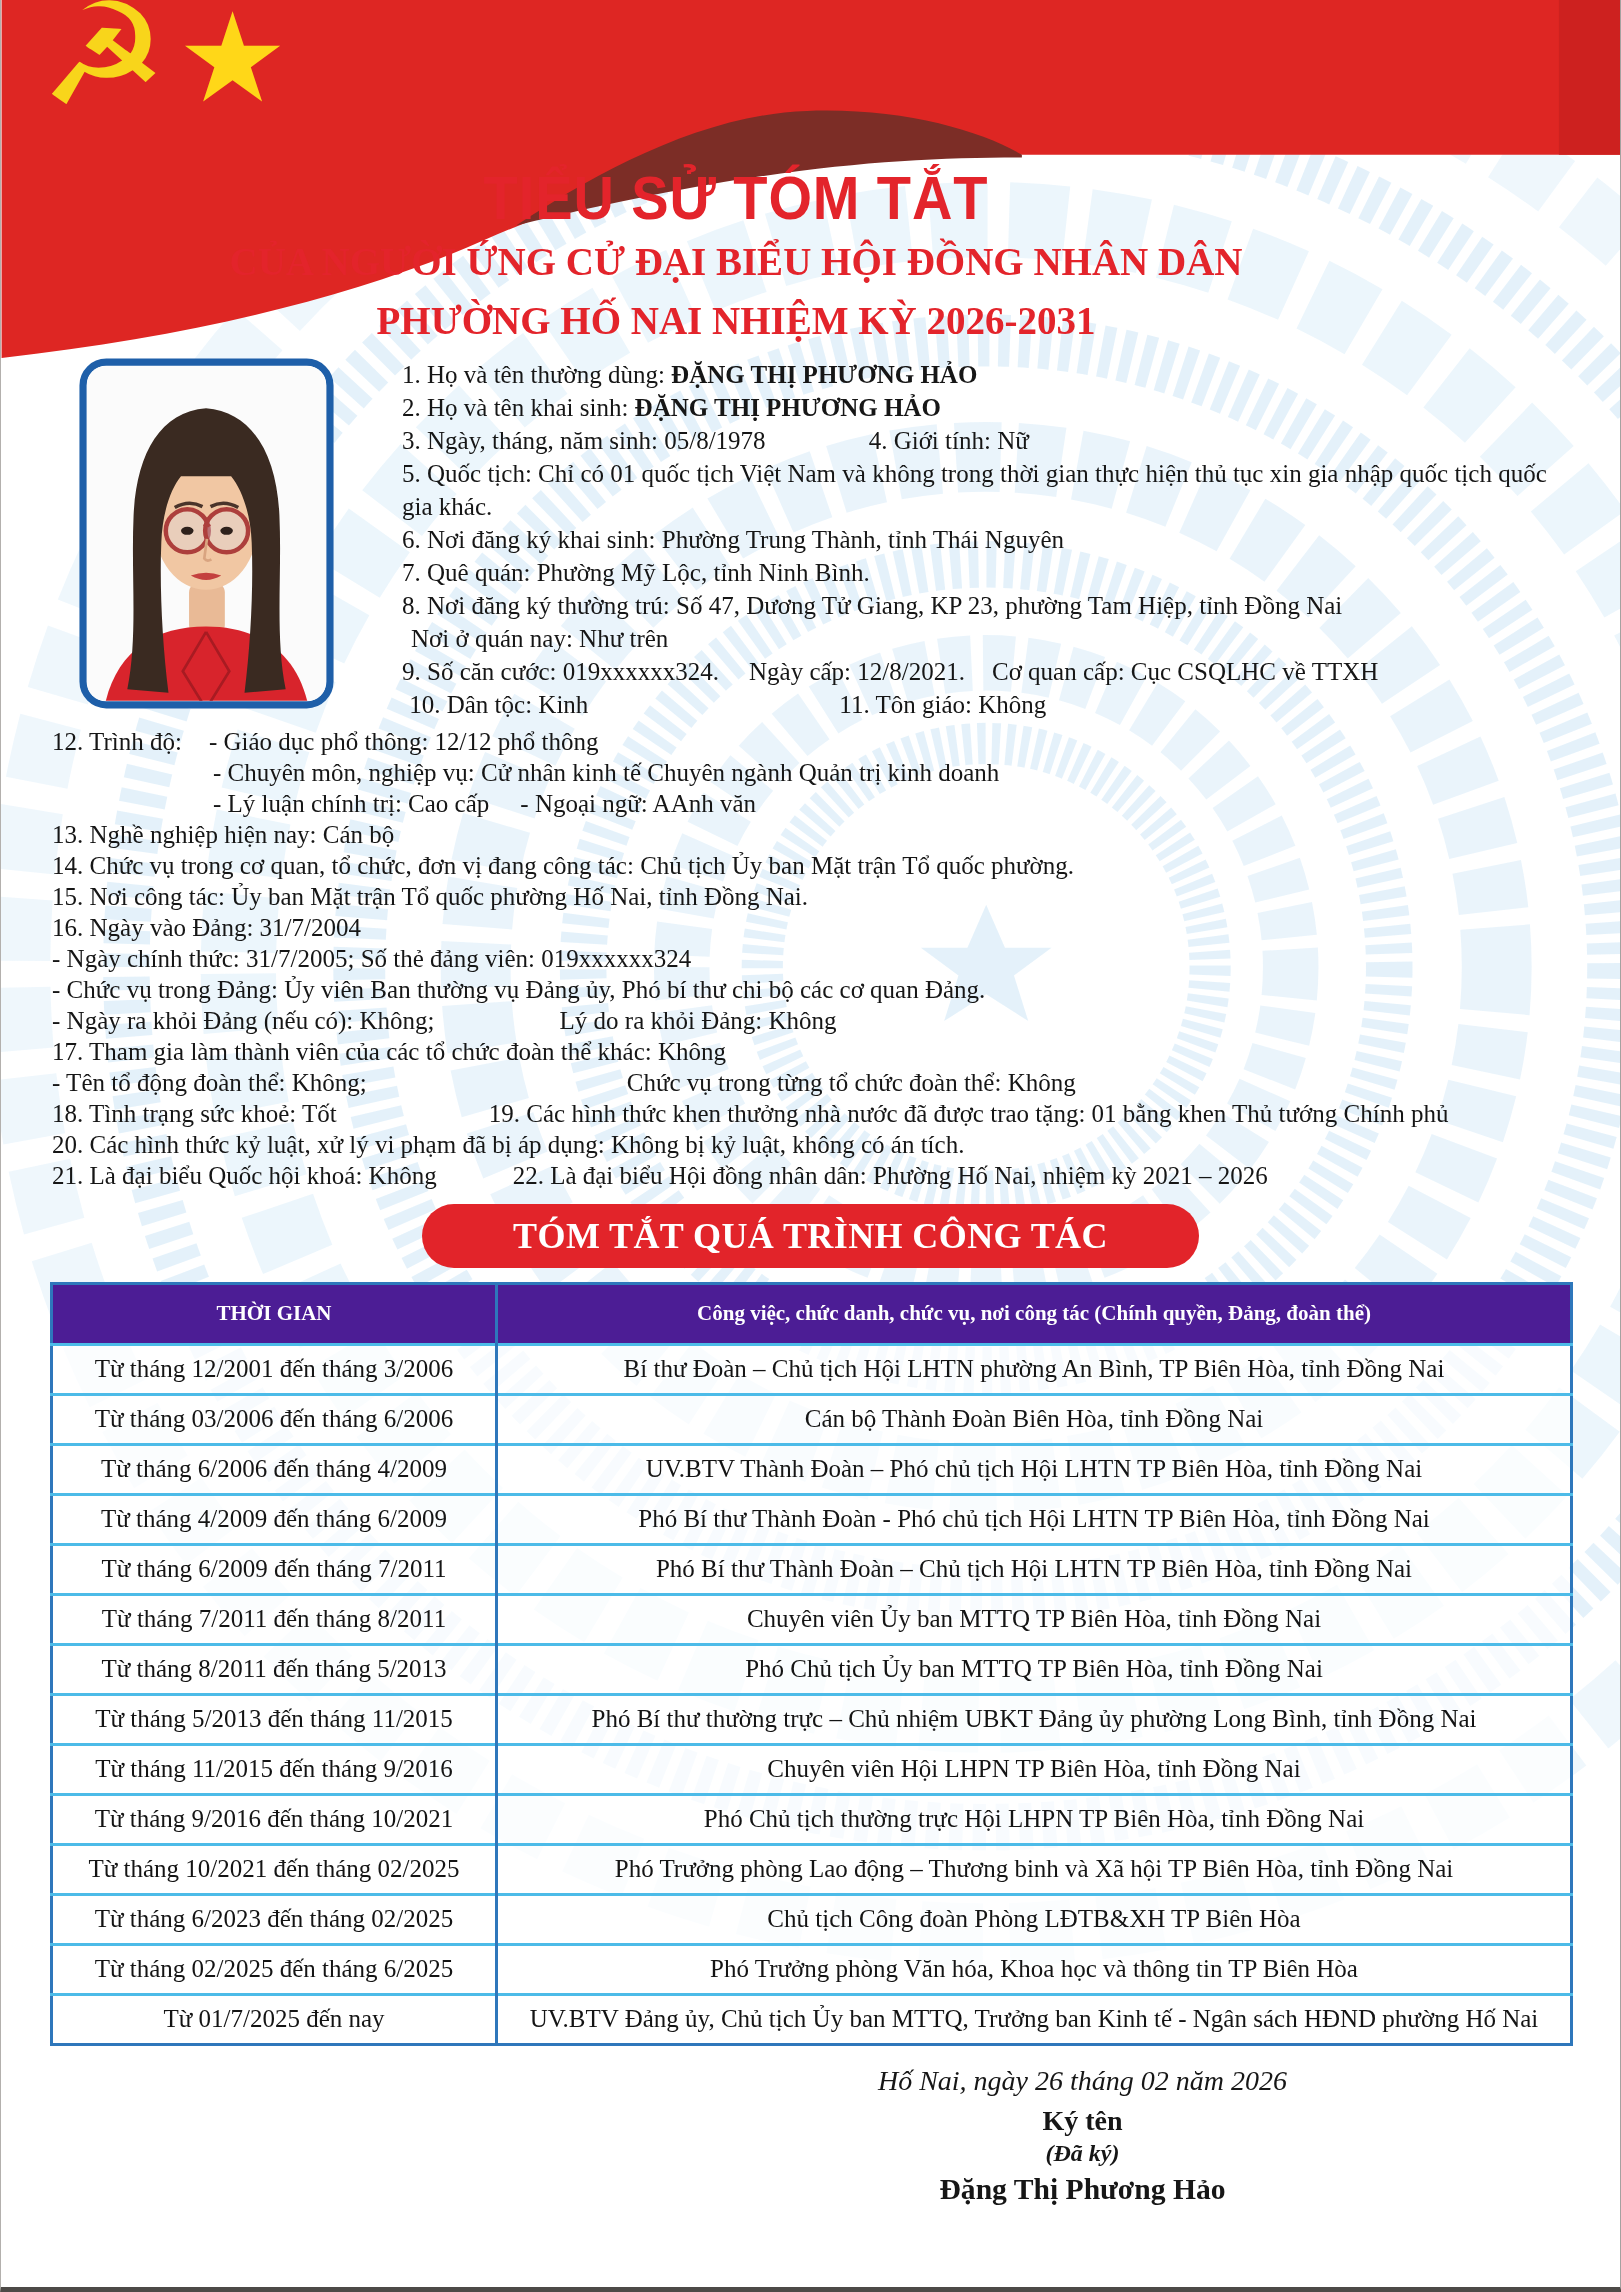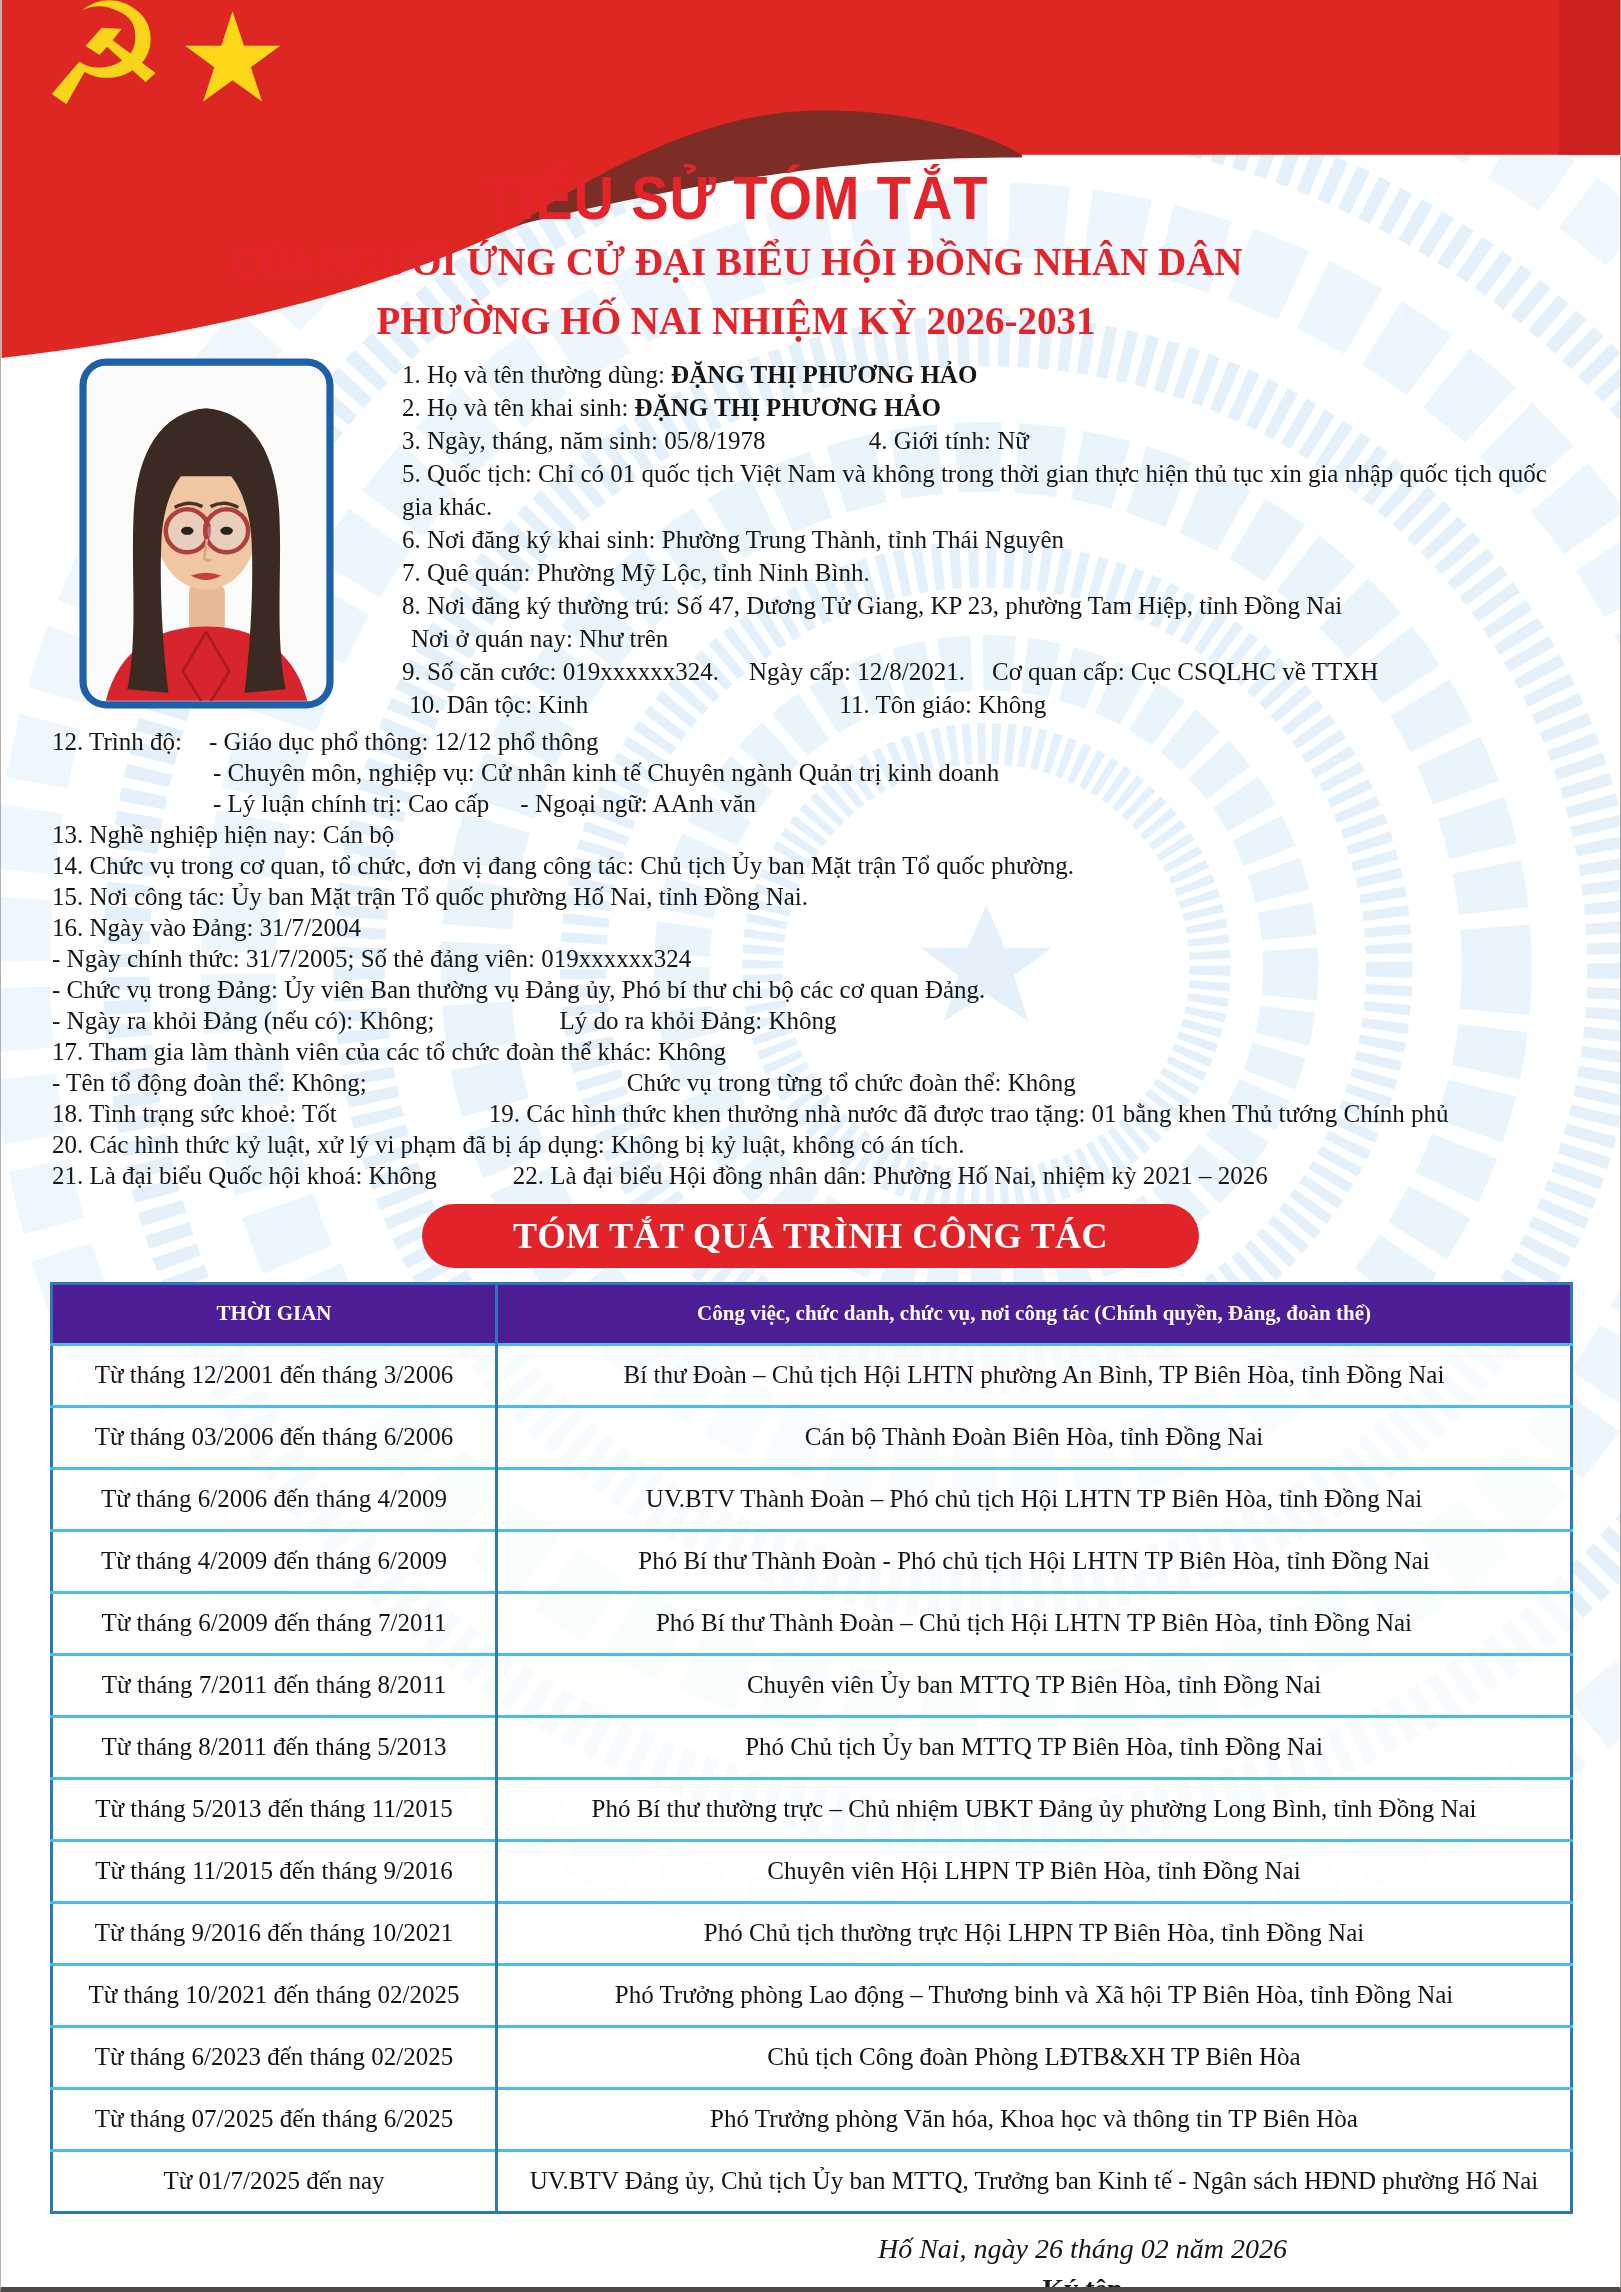--- a/index.html
+++ b/index.html
@@ -50,21 +50,21 @@
   
   .tblwrap{position:relative;z-index:3;margin:0 49px;}
   table.career{width:1523px;border-collapse:collapse;table-layout:fixed;
                border:3.6px solid #2e77bb;background:rgba(255,255,255,.72);}
   table.career th{
     background:#4c1d95;color:#ffffff;font-weight:bold;font-size:21px;
     height:54px;padding:1.8px 7.2px;border-left:3.6px solid #2e77bb;}
   table.career th:first-child{border-left:none;}
   table.career td{
     font-size:25px;color:#141414;text-align:center;height:47px;
-    padding:6px 9px;border-top:3.6px solid #4cbbe8;border-left:3.6px solid #2e77bb;}
+    padding:0 9px;border-top:3.6px solid #4cbbe8;border-left:3.6px solid #2e77bb;}
   table.career td:first-child{border-left:none;}
   table.career col.c-time{width:445px;}
   
   .sig{position:relative;z-index:3;width:573px;margin:19.7px 251px 0 auto;text-align:center;}
   .sig .place{font-style:italic;font-size:28px;}
   .sig .label{font-weight:bold;font-size:28px;margin-top:7.2px;}
   .sig .note{font-weight:bold;font-style:italic;font-size:24px;margin-top:3.6px;}
   .sig .name{font-weight:bold;font-size:29.6px;margin-top:5.4px;}
 </style>
 </head>
@@ -228,21 +228,21 @@
           </tr>
           <tr>
             <td>Từ tháng 10/2021 đến tháng 02/2025</td>
             <td>Phó Trưởng phòng Lao động – Thương binh và Xã hội TP Biên Hòa, tỉnh Đồng Nai</td>
           </tr>
           <tr>
             <td>Từ tháng 6/2023 đến tháng 02/2025</td>
             <td>Chủ tịch Công đoàn Phòng LĐTB&amp;XH TP Biên Hòa</td>
           </tr>
           <tr>
-            <td>Từ tháng 07/2025 đến tháng 6/2025</td>
+            <td>Từ tháng 02/2025 đến tháng 6/2025</td>
             <td>Phó Trưởng phòng Văn hóa, Khoa học và thông tin TP Biên Hòa</td>
           </tr>
           <tr>
             <td>Từ 01/7/2025 đến nay</td>
             <td>UV.BTV Đảng ủy, Chủ tịch Ủy ban MTTQ, Trưởng ban Kinh tế - Ngân sách HĐND phường Hố Nai</td>
           </tr>
         </tbody>
     </table>
   </div>
 

